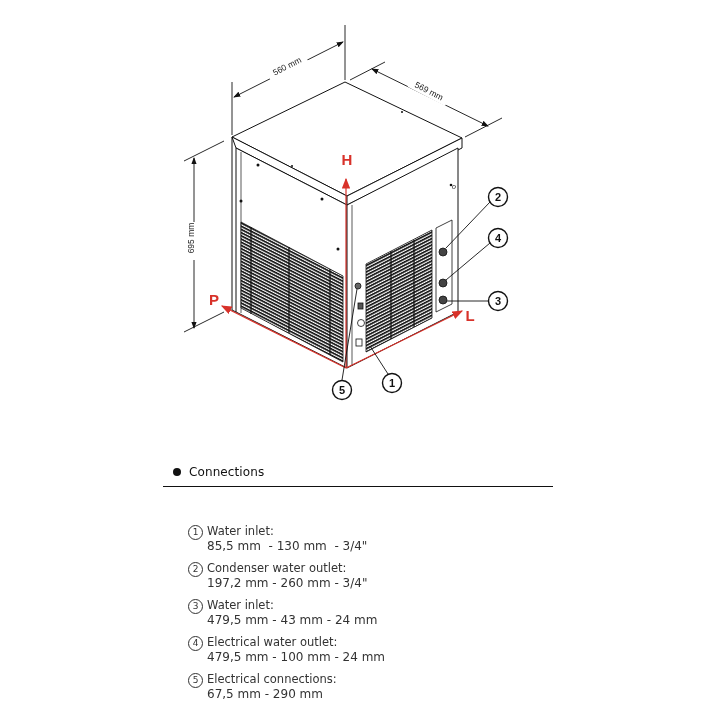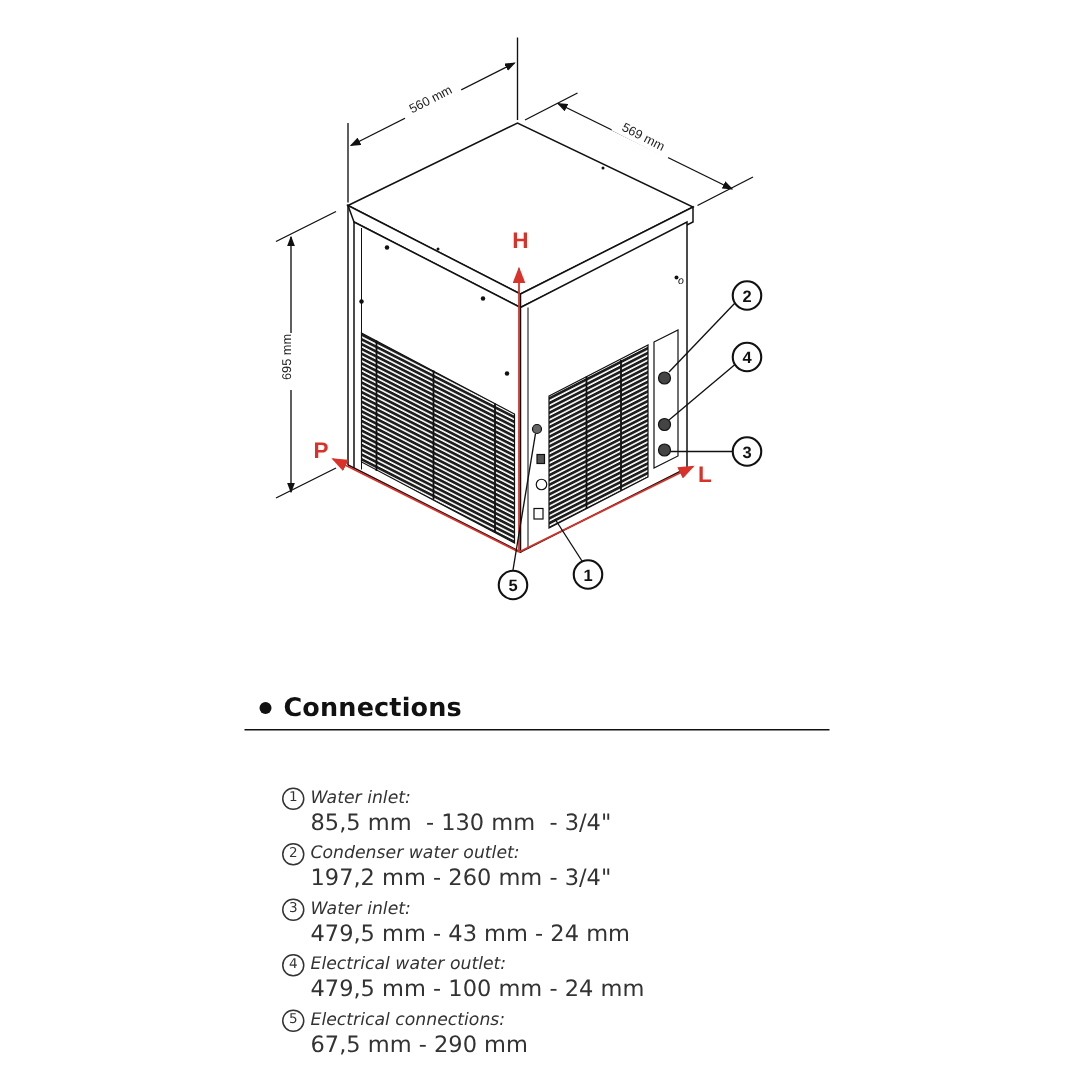--- a/index.html
+++ b/index.html
@@ -4,28 +4,28 @@
 <style>
   html, body { margin: 0; padding: 0; background: #ffffff; }
   body { width: 720px; height: 720px; position: relative; overflow: hidden; font-family: "DejaVu Sans", sans-serif; color: #1a1a1a; }
   #diagram { position: absolute; left: 0; top: 0; width: 720px; height: 440px; }
   .dim-text { font-family: "Liberation Sans", sans-serif; font-size: 8.5px; fill: #222; }
   .axis-text { font-family: "Liberation Sans", sans-serif; font-size: 15px; font-weight: bold; fill: #d8322a; }
   .callout-text { font-family: "Liberation Sans", sans-serif; font-size: 11px; font-weight: bold; fill: #111; }
   .section { position: absolute; left: 163px; top: 458px; width: 390px; }
   .section-header { display: flex; align-items: center; height: 28px; }
   .bullet { width: 8px; height: 8px; border-radius: 50%; background: #111; margin-left: 10px; margin-right: 8px; }
-  .section-title { font-size: 17px; color: #111; letter-spacing: 0.1px; font-weight: bold; }
+  .section-title { font-size: 12px; color: #111; letter-spacing: 0.1px; }
   .divider { position: absolute; left: 0; top: 28px; width: 390px; height: 1px; background: #111; }
   .note { position: absolute; left: 25px; top: 35px; font-size: 10.5px; color: #333; white-space: nowrap; }
   .list { position: absolute; left: 25px; top: 67px; }
   .item { height: 37px; position: relative; }
   .item-num { position: absolute; left: 0; top: 0; width: 13px; height: 13px; border: 1px solid #333; border-radius: 50%; font-size: 9px; line-height: 13px; text-align: center; color: #333; }
-  .item-label { position: absolute; left: 19px; top: -1px; font-size: 11.5px; color: #333; white-space: nowrap; font-style: italic; }
-  .item-value { position: absolute; left: 19px; top: 14px; font-size: 15px; color: #333; white-space: pre; }
+  .item-label { position: absolute; left: 19px; top: -1px; font-size: 11.5px; color: #333; white-space: nowrap; }
+  .item-value { position: absolute; left: 19px; top: 14px; font-size: 12px; color: #333; white-space: pre; }
 </style>
 </head>
 <body>
 
 <svg id="diagram" viewBox="0 0 720 440" xmlns="http://www.w3.org/2000/svg">
   <defs>
     <pattern id="slatsL" patternUnits="userSpaceOnUse" width="6" height="3.2" patternTransform="skewY(27)">
       <rect width="6" height="3.2" fill="#ffffff"></rect>
       <rect y="0" width="6" height="2" fill="#1e1e1e"></rect>
     </pattern>

